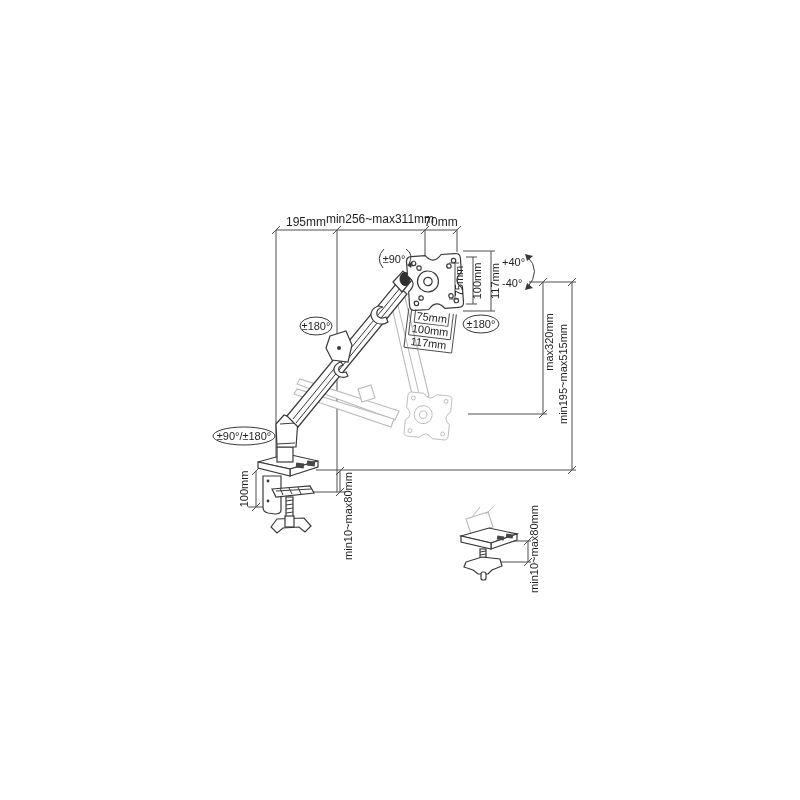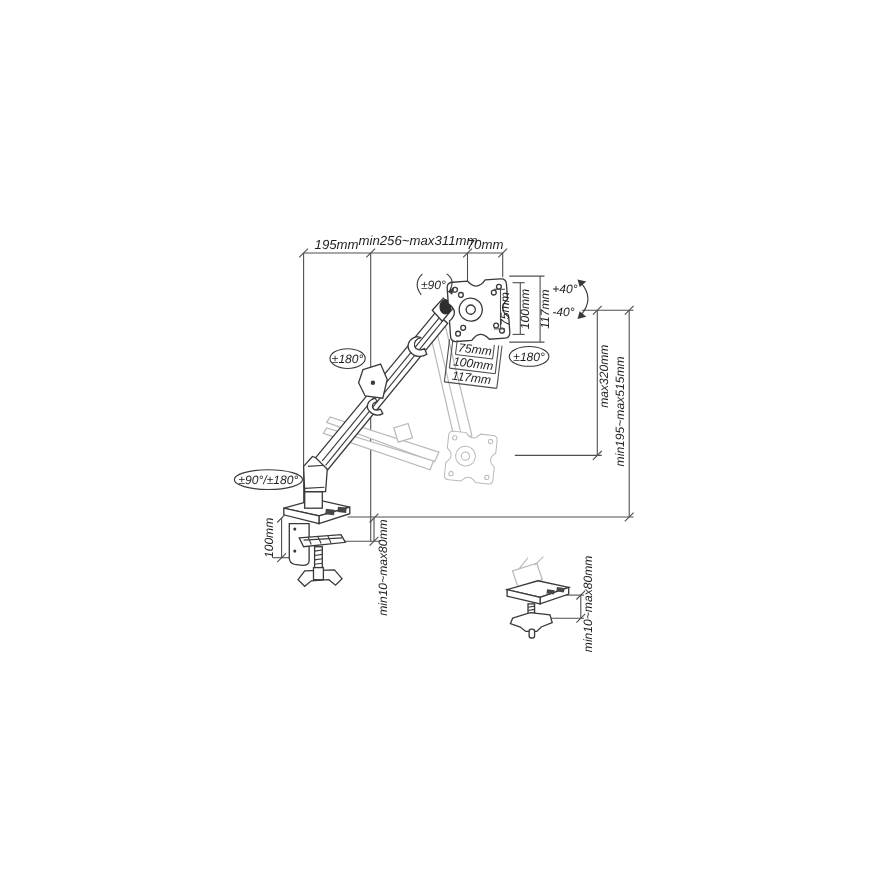--- a/index.html
+++ b/index.html
@@ -1,17 +1,17 @@
 <!DOCTYPE html>
 <html><head>
 <meta charset="utf-8">
 <style>
   html,body{margin:0;padding:0;background:#fff;}
   .stage{position:relative;width:740px;height:800px;background:#ffffff;overflow:hidden;
-         font-family:"Liberation Sans", sans-serif;font-style:italic;}
+         font-family:"Liberation Sans", sans-serif;}
   svg{position:absolute;left:0;top:0;}
   text{fill:#1f1f1f;font-family:"Liberation Sans", sans-serif;}
   .dim-line{stroke:#4f4f4f;stroke-width:1;fill:none;}
   .tick{stroke:#4f4f4f;stroke-width:1;}
   .art{stroke:#3a3a3a;stroke-width:1.2;fill:#ffffff;}
   .art-line{stroke:#3a3a3a;stroke-width:1;fill:none;}
   .art-dark{stroke:#2a2a2a;fill:#2f2f2f;}
   .ghost{stroke:#b9b9b9;stroke-width:1.1;fill:#ffffff;}
   .ghost-line{stroke:#b9b9b9;stroke-width:1;fill:none;}
   .lbl{font-size:12px;}

